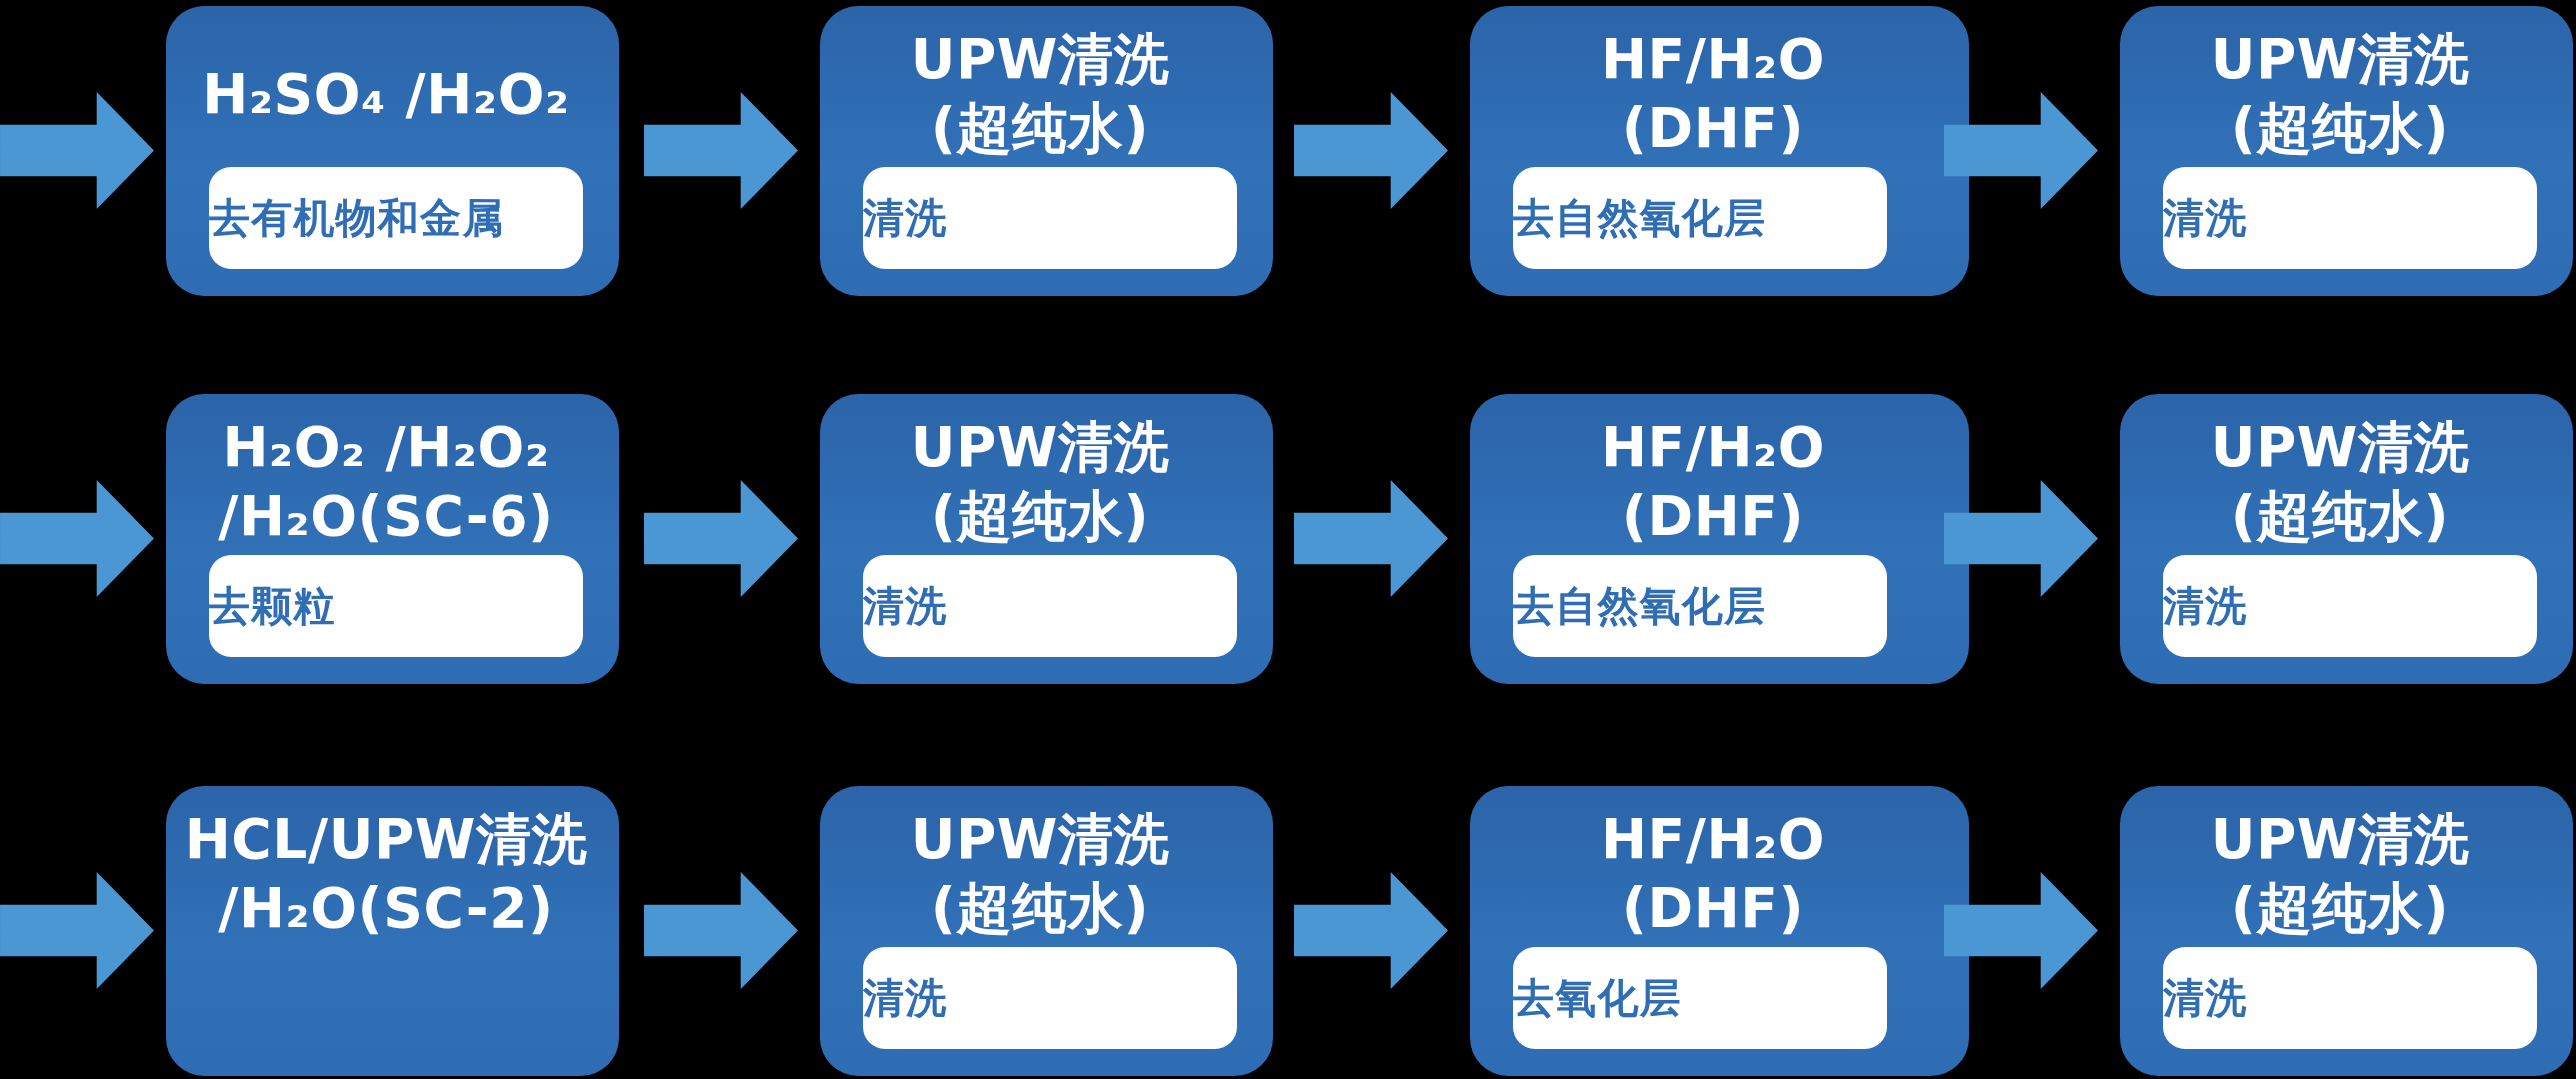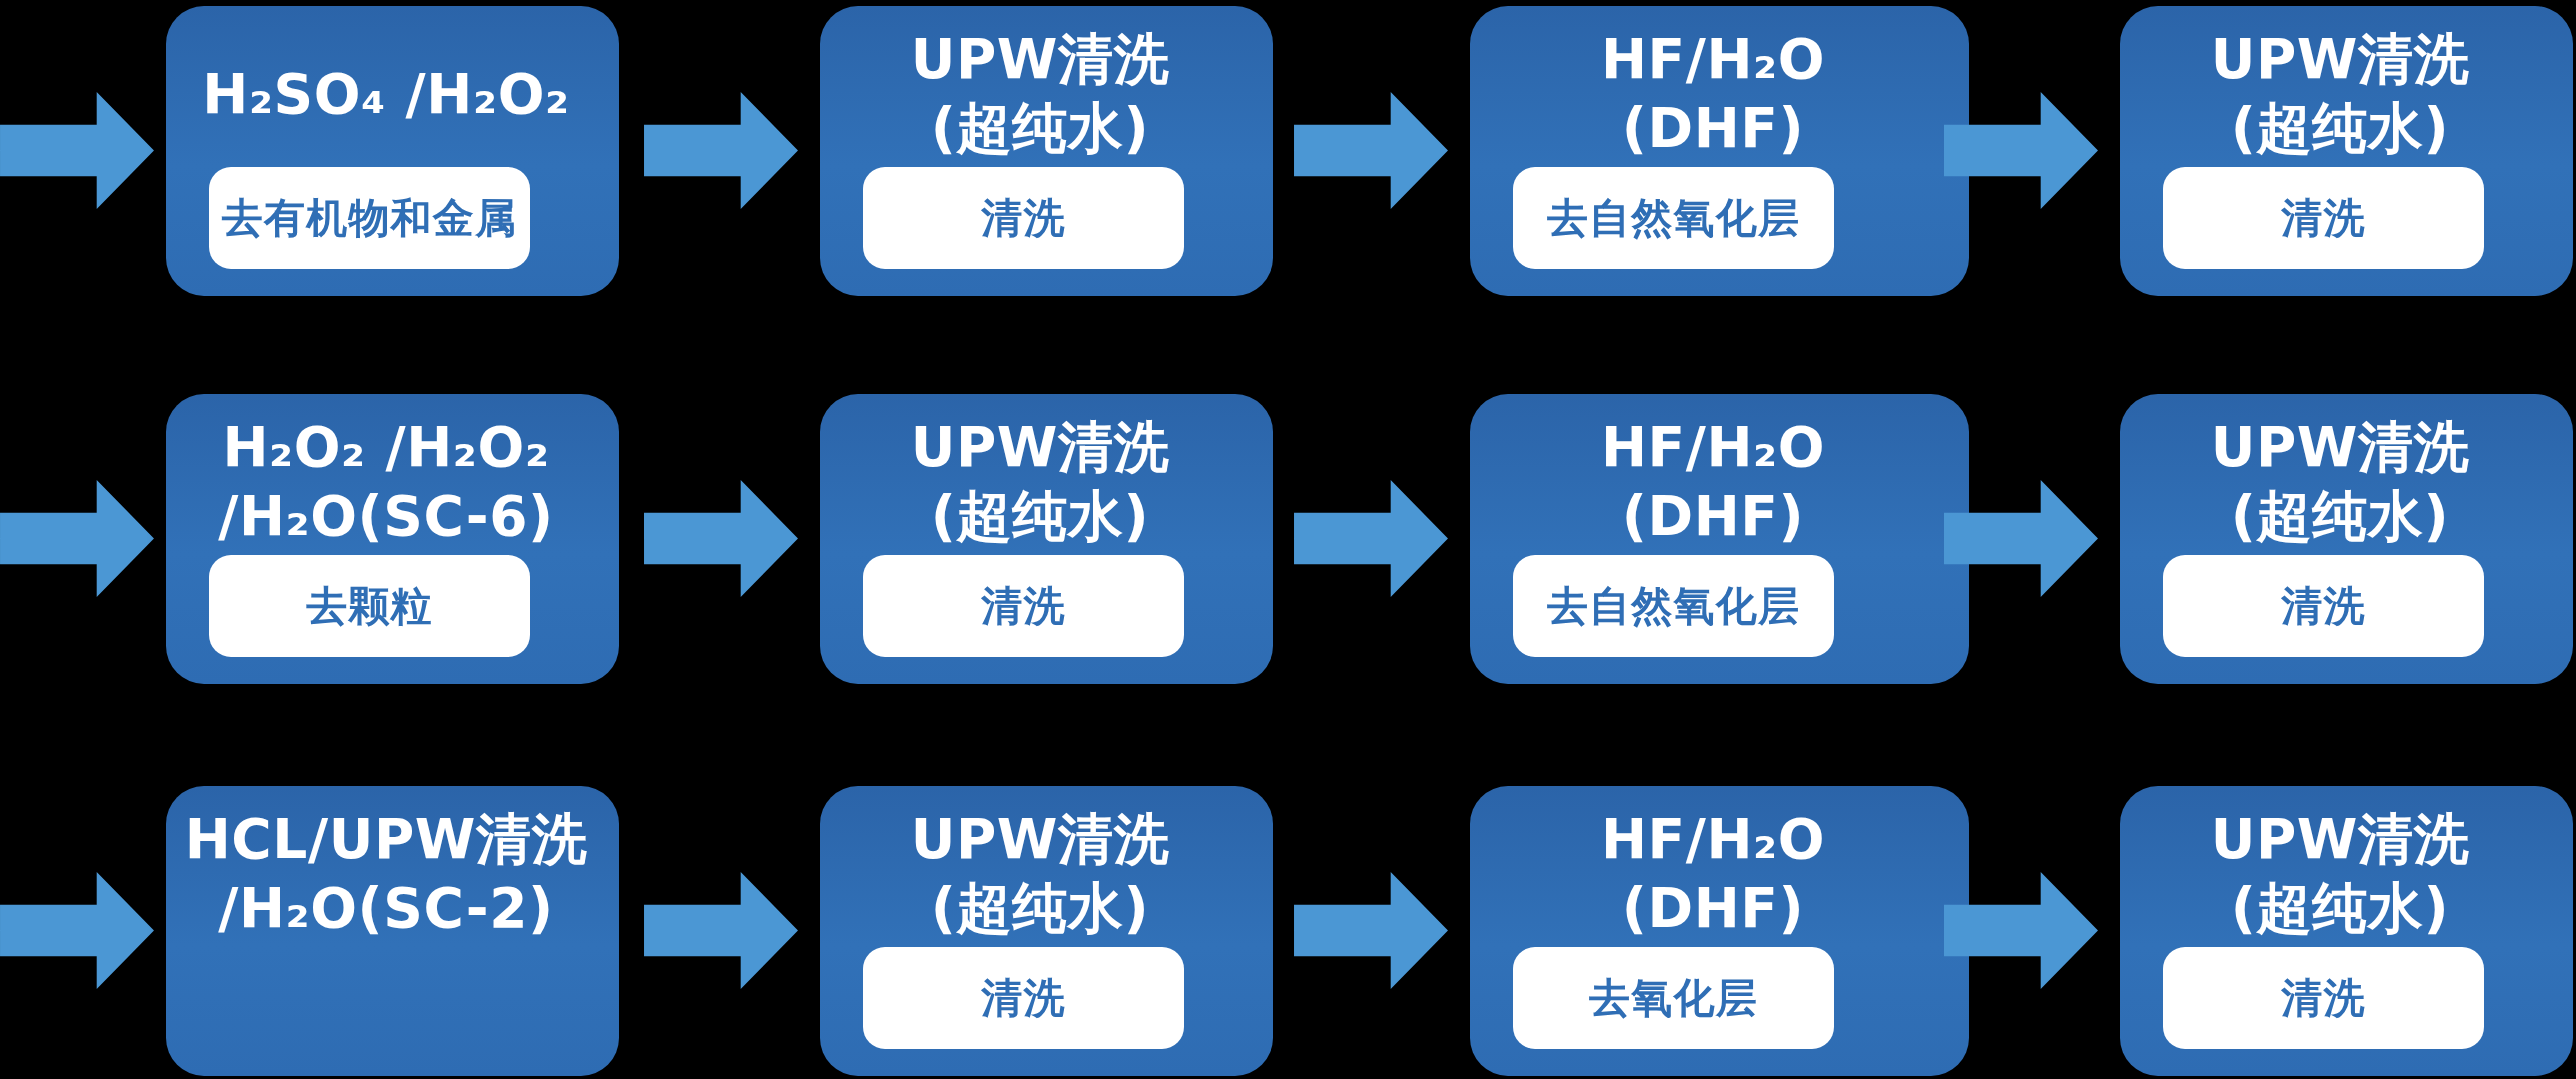--- a/index.html
+++ b/index.html
@@ -53,27 +53,26 @@
     font-size: 55px;
     line-height: 69px;
     letter-spacing: 0.6px;
     text-align: center;
     white-space: nowrap;
   }
   .subbox {
     position: absolute;
     left: 43px;
     top: 161px;
-    width: 321px;
+    width: 374px;
     height: 102px;
     background: var(--subbox-fill, #ffffff);
     border-radius: 22px;
     display: flex;
     align-items: center;
-    justify-content: center;
   }
   .subbox span {
     font-size: 41px;
     font-weight: 700;
     color: var(--label-text, #2f6eb5);
     letter-spacing: 1.2px;
     white-space: nowrap;
   }
   .arrow {
     position: absolute;

